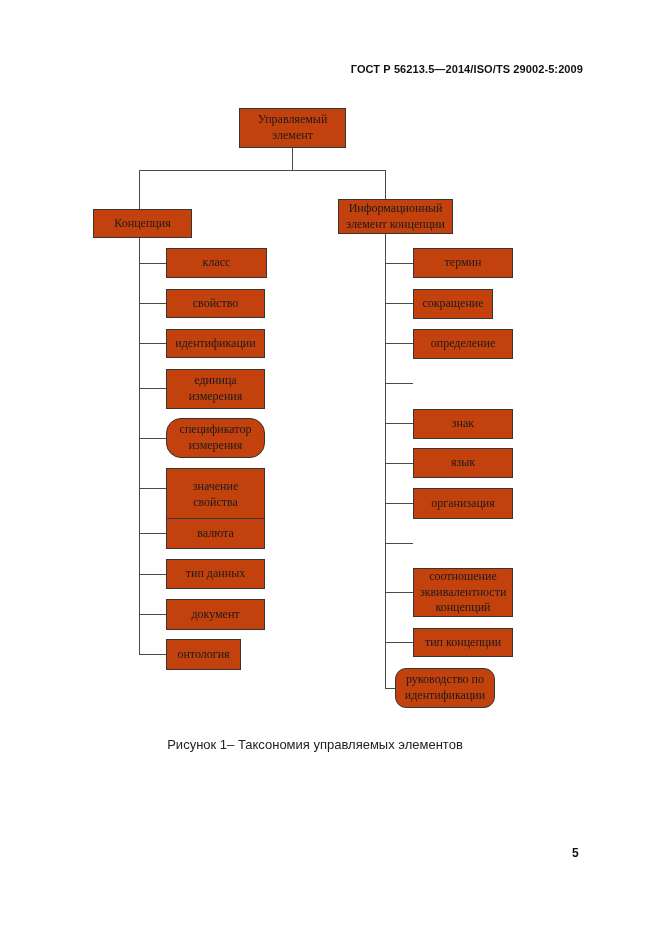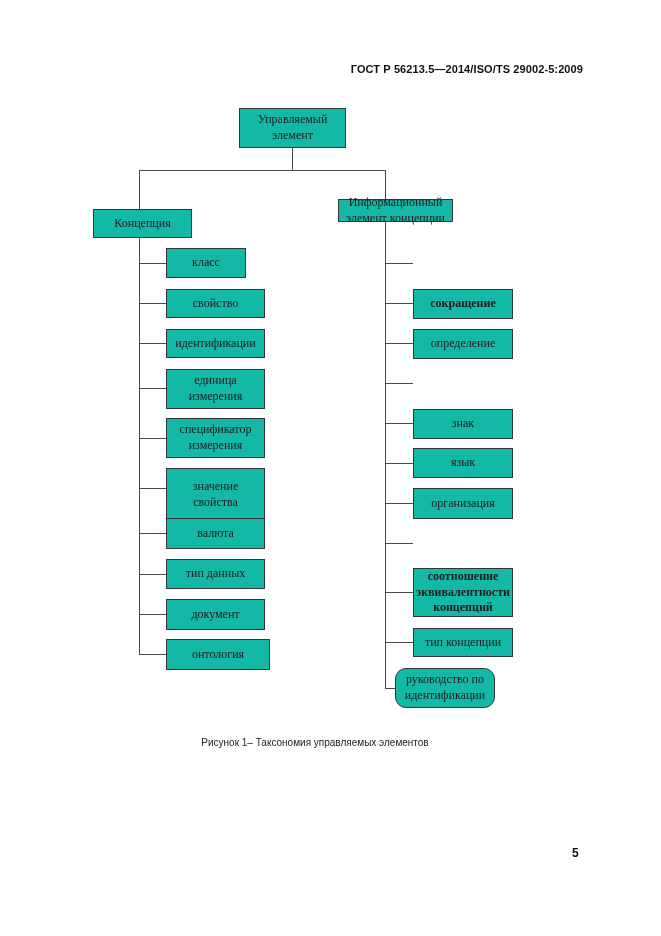--- a/index.html
+++ b/index.html
@@ -20,38 +20,38 @@
     font-weight: bold;
     letter-spacing: 0.1px;
     white-space: nowrap;
     color: #111;
   }
   .line { position: absolute; background: #4a4a4a; }
   .box {
     position: absolute;
     box-sizing: border-box;
     border: 1px solid #353535;
-    background: #14b8a6;
+    background: #c2410c;
     display: flex;
     align-items: center;
     justify-content: center;
     text-align: center;
     font-family: "Liberation Serif", serif;
     font-size: 12px;
     line-height: 1.3;
     color: #1c1c1c;
     padding: 1px 3px;
   }
   .caption {
     position: absolute;
     top: 737px;
     left: 100px;
     width: 430px;
     text-align: center;
-    font-size: 10px;
+    font-size: 13px;
     color: #222;
   }
   .pagenum {
     position: absolute;
     top: 846px;
     left: 572px;
     font-size: 12px;
     font-weight: bold;
     color: #111;
   }
@@ -87,39 +87,40 @@
   <div class="line" style="left:385px; top:463px; width:28px; height:1px;"></div>
   <div class="line" style="left:385px; top:503px; width:28px; height:1px;"></div>
   <div class="line" style="left:385px; top:543px; width:28px; height:1px;"></div>
   <div class="line" style="left:385px; top:592px; width:28px; height:1px;"></div>
   <div class="line" style="left:385px; top:642px; width:28px; height:1px;"></div>
   <div class="line" style="left:385px; top:688px; width:28px; height:1px;"></div>
 
   <div class="box" style="left:239px; top:108px; width:107px; height:40px;">Управляемый элемент</div>
 
   <div class="box" style="left:93px; top:209px; width:99px; height:29px;">Концепция</div>
-  <div class="box" style="left:338px; top:199px; width:115px; height:23px;">Информационный элемент концепции</div>
+  <div class="box" style="left:338px; top:199px; width:115px; height:35px;">Информационный элемент концепции</div>
 
-  <div class="box" style="left:166px; top:248px; width:80px; height:30px;">класс</div>
+  <div class="box" style="left:166px; top:248px; width:101px; height:30px;">класс</div>
   <div class="box" style="left:166px; top:289px; width:99px; height:29px;">свойство</div>
   <div class="box" style="left:166px; top:329px; width:99px; height:29px;">идентификации</div>
   <div class="box" style="left:166px; top:369px; width:99px; height:40px;">единица измерения</div>
-  <div class="box" style="left:166px; top:418px; width:99px; height:40px;">спецификатор измерения</div>
+  <div class="box" style="left:166px; top:418px; width:99px; height:40px;border-radius:15px;">спецификатор измерения</div>
   <div class="box" style="left:166px; top:468px; width:99px; height:53px;">значение свойства</div>
   <div class="box" style="left:166px; top:518px; width:99px; height:31px;">валюта</div>
   <div class="box" style="left:166px; top:559px; width:99px; height:30px;">тип данных</div>
   <div class="box" style="left:166px; top:599px; width:99px; height:31px;">документ</div>
-  <div class="box" style="left:166px; top:639px; width:104px; height:31px;">онтология</div>
+  <div class="box" style="left:166px; top:639px; width:75px; height:31px;">онтология</div>
 
-  <div class="box" style="left:413px; top:289px; width:100px; height:30px;font-weight:bold;">сокращение</div>
+  <div class="box" style="left:413px; top:248px; width:100px; height:30px;">термин</div>
+  <div class="box" style="left:413px; top:289px; width:80px; height:30px;">сокращение</div>
   <div class="box" style="left:413px; top:329px; width:100px; height:30px;">определение</div>
   <div class="box" style="left:413px; top:409px; width:100px; height:30px;">знак</div>
   <div class="box" style="left:413px; top:448px; width:100px; height:30px;">язык</div>
   <div class="box" style="left:413px; top:488px; width:100px; height:31px;">организация</div>
-  <div class="box" style="left:413px; top:568px; width:100px; height:49px;font-weight:bold;">соотношение эквивалентности концепций</div>
+  <div class="box" style="left:413px; top:568px; width:100px; height:49px;">соотношение эквивалентности концепций</div>
   <div class="box" style="left:413px; top:628px; width:100px; height:29px;">тип концепции</div>
   <div class="box" style="left:395px; top:668px; width:100px; height:40px;border-radius:11px;">руководство по идентификации</div>
 
   <div class="caption">Рисунок 1– Таксономия управляемых элементов</div>
 
   <div class="pagenum">5</div>
 
 </div>
 
 </body></html>

